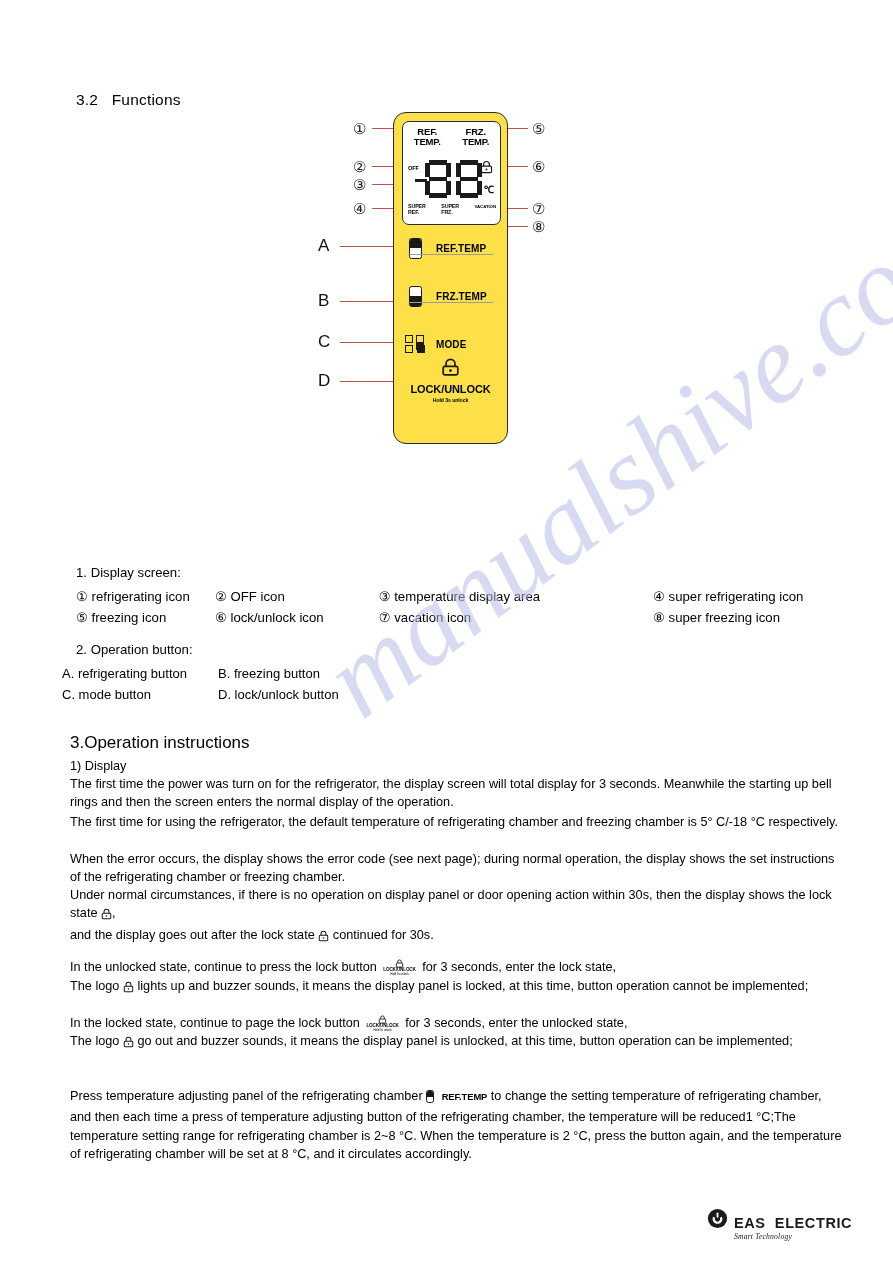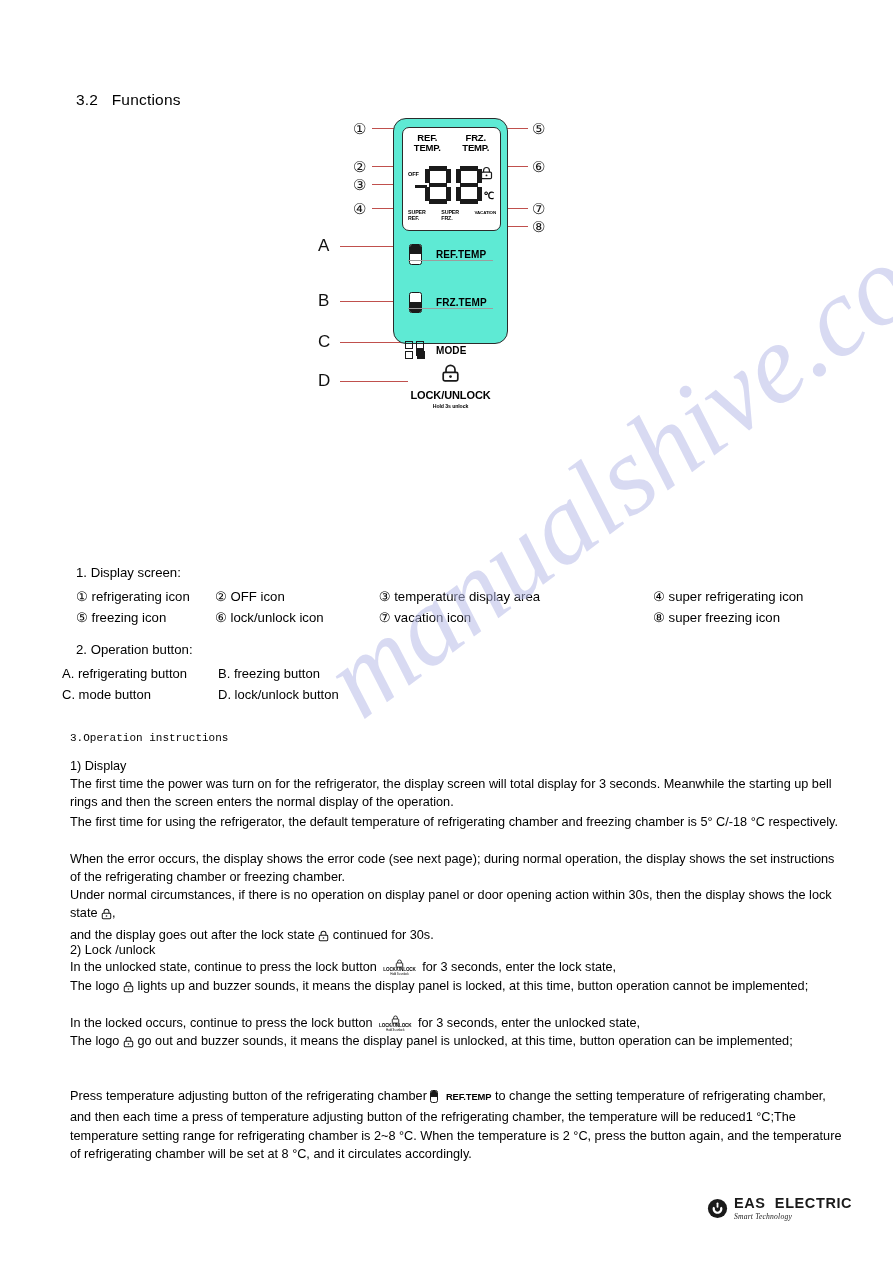--- a/index.html
+++ b/index.html
@@ -55,25 +55,25 @@
 
   
   .panel-wrap {
     position: absolute;
     left: 393px; top: 106px;
     width: 115px; height: 322px;
     z-index: 3;
   }
   .panel-body {
     position: absolute;
-    left: 0; top: 12px;
-    width: 115px; height: 226px;
+    left: 0; top: 6px;
+    width: 115px; height: 332px;
     border: 1.6px solid #2b2b2b;
     border-radius: 13px;
-    background: #5eead4;
+    background: #fde047;
     box-sizing: border-box;
   }
   .lcd {
     position: absolute;
     left: 8px; top: 8px;
     width: 99px; height: 104px;
     border: 1.4px solid #2b2b2b;
     border-radius: 7px;
     background: #ffffff;
     box-sizing: border-box;
@@ -291,21 +291,21 @@
   .op-head { left: 76px; top: 640px; }
   .op-grid {
     position: absolute;
     left: 62px; top: 663px;
     font-size: 13px;
     line-height: 1.62;
   }
   .op-grid .op-row { display: flex; }
   .op-c1 { width: 156px; }
 
-  .instr-head { left: 70px; top: 730px; font-size: 11px; font-family: Liberation Mono, monospace; }
+  .instr-head { left: 70px; top: 730px; font-size: 17px; }
 
   .para {
     position: absolute;
     left: 70px;
     width: 775px;
     font-size: 12.7px;
     line-height: 1.45;
   }
   .p-display-h { top: 757px; }
   .p1 { top: 775px; }
@@ -364,20 +364,21 @@
     position: relative;
     margin-right: 6px;
   }
   .logo-text { line-height: 1; }
   .logo-name {
     font-size: 14.5px;
     font-weight: 700;
     letter-spacing: 0.6px;
     color: #1a1a1a;
     white-space: pre;
+    margin-top: 20px;
   }
   .logo-tag {
     font-family: "Liberation Serif", serif;
     font-style: italic;
     font-size: 7.6px;
     color: #1a1a1a;
     margin-top: 2px;
     letter-spacing: 0.2px;
   }
 </style>
@@ -577,21 +578,20 @@
     <span class="inline-ico">
       <svg width="11" height="12" viewBox="0 0 13 14">
         <path d="M3.6 6.2 V4.4 a2.9 2.9 0 0 1 5.8 0 V6.2" fill="none" stroke="#1a1a1a" stroke-width="1.2"></path>
         <rect x="1.5" y="6.2" width="10" height="6.4" rx="1.1" fill="none" stroke="#1a1a1a" stroke-width="1.2"></rect>
         <circle cx="6.5" cy="9.4" r="0.95" fill="#1a1a1a"></circle>
       </svg>
     </span>
     <span>continued for 30s.</span>
   </div>
 
-  <div class="para p-lock-h">2) Lock /unlock</div>
 
   <div class="para p5">
     <span>In the unlocked state, continue to press the lock button</span>
     <span class="lock-btn-inline">
       <svg width="9" height="9" viewBox="0 0 13 14" style="display:block;margin:0 auto;">
         <path d="M3.6 6.2 V4.4 a2.9 2.9 0 0 1 5.8 0 V6.2" fill="none" stroke="#1a1a1a" stroke-width="1.4"></path>
         <rect x="1.5" y="6.2" width="10" height="6.4" rx="1.1" fill="none" stroke="#1a1a1a" stroke-width="1.4"></rect>
       </svg>
       <span class="t">LOCK/UNLOCK</span>
       <span class="s">Hold 3s unlock</span>
@@ -605,21 +605,21 @@
       <svg width="11" height="12" viewBox="0 0 13 14">
         <path d="M3.6 6.2 V4.4 a2.9 2.9 0 0 1 5.8 0 V6.2" fill="none" stroke="#1a1a1a" stroke-width="1.2"></path>
         <rect x="1.5" y="6.2" width="10" height="6.4" rx="1.1" fill="none" stroke="#1a1a1a" stroke-width="1.2"></rect>
         <circle cx="6.5" cy="9.4" r="0.95" fill="#1a1a1a"></circle>
       </svg>
     </span>
     <span>lights up  and buzzer sounds, it means the display panel is locked, at this time, button operation cannot be implemented;</span>
   </div>
 
   <div class="para p7">
-    <span>In the locked occurs, continue to press the lock button</span>
+    <span>In the locked state, continue to page the lock button</span>
     <span class="lock-btn-inline">
       <svg width="9" height="9" viewBox="0 0 13 14" style="display:block;margin:0 auto;">
         <path d="M3.6 6.2 V4.4 a2.9 2.9 0 0 1 5.8 0 V6.2" fill="none" stroke="#1a1a1a" stroke-width="1.4"></path>
         <rect x="1.5" y="6.2" width="10" height="6.4" rx="1.1" fill="none" stroke="#1a1a1a" stroke-width="1.4"></rect>
       </svg>
       <span class="t">LOCK/UNLOCK</span>
       <span class="s">Hold 3s unlock</span>
     </span>
     <span>for 3 seconds, enter the unlocked state,</span>
   </div>
@@ -631,21 +631,21 @@
         <path d="M3.6 6.2 V4.4 a2.9 2.9 0 0 1 5.8 0 V6.2" fill="none" stroke="#1a1a1a" stroke-width="1.2"></path>
         <rect x="1.5" y="6.2" width="10" height="6.4" rx="1.1" fill="none" stroke="#1a1a1a" stroke-width="1.2"></rect>
         <circle cx="6.5" cy="9.4" r="0.95" fill="#1a1a1a"></circle>
       </svg>
     </span>
     <span>go out and buzzer sounds, it means the display panel is unlocked, at this time, button operation can be implemented;</span>
   </div>
 
 
   <div class="para p9">
-    <span>Press temperature adjusting button of the refrigerating chamber</span>
+    <span>Press temperature adjusting panel of the refrigerating chamber</span>
     <span class="inline-ico">
       <span class="sw-icon sw-top-dark" style="width:8px;height:13px;display:inline-block;">
         <span class="half" style="display:block;height:50%;background:#1a1a1a;"></span>
         <span class="half" style="display:block;height:50%;"></span>
       </span>
     </span>
     <span class="reftemp-inline">REF.TEMP</span>
     <span>to change the setting temperature of refrigerating chamber, and then each time a press of temperature adjusting button of the refrigerating chamber, the temperature will be reduced1 °C;The temperature setting range for refrigerating chamber is 2~8 °C. When the temperature is 2 °C, press the button again, and the temperature of refrigerating chamber will be set at 8 °C, and it circulates accordingly.</span>
   </div>
 

